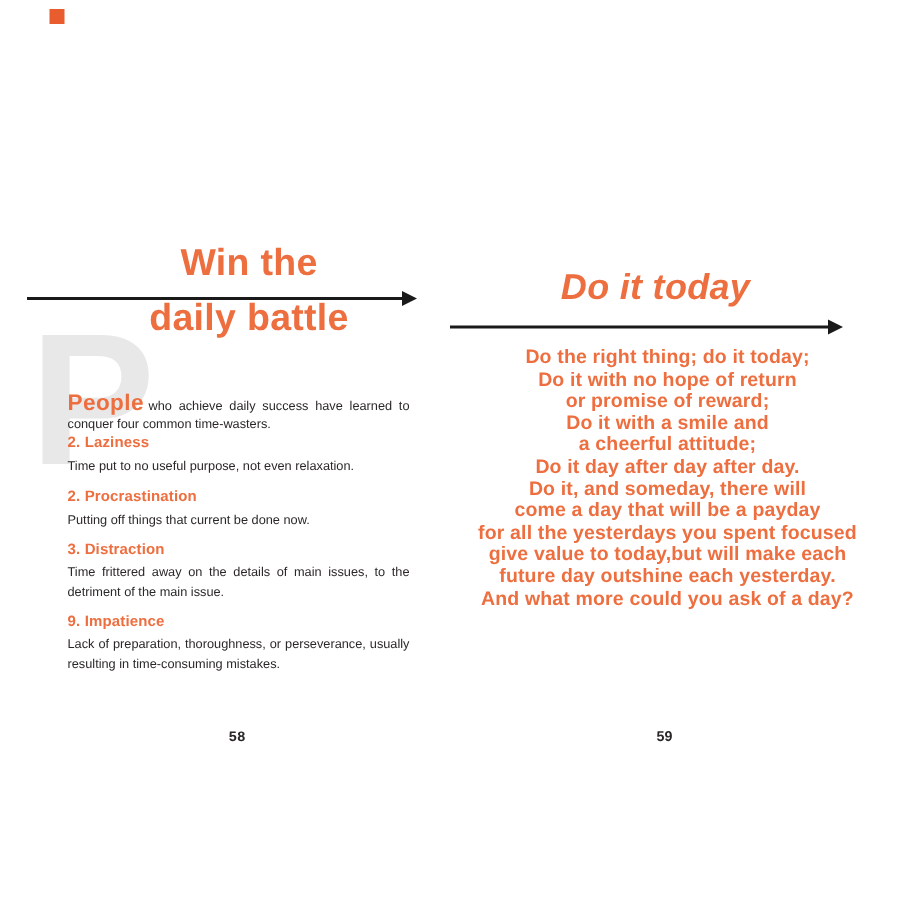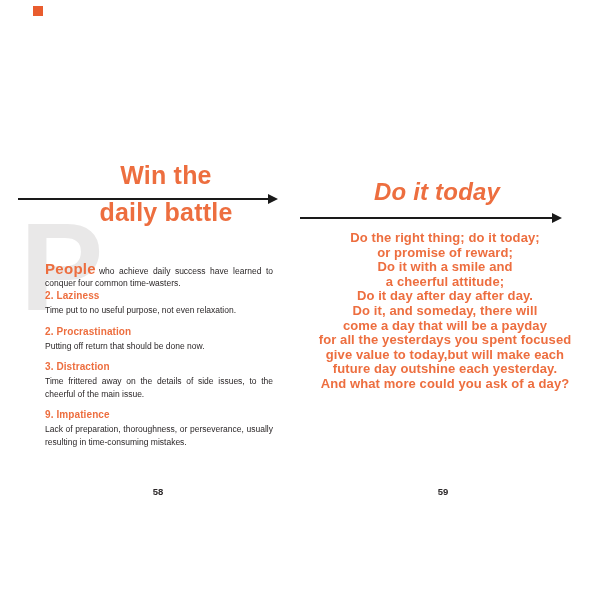--- a/index.html
+++ b/index.html
@@ -65,21 +65,21 @@
   .poem{
     position:absolute;left:305px;top:231px;width:280px;text-align:center;
     color:var(--accent);font-size:13px;font-weight:bold;line-height:14.6px;
     letter-spacing:0.1px;
   }
   
   .page-number{
     position:absolute;top:486px;width:40px;text-align:center;
     font-size:9.5px;color:var(--body-text);font-weight:bold;
   }
-  .pn-left{left:138px;}
+  .pn-left{left:138px;font-family:Liberation Mono, monospace;}
   .pn-right{left:423px;}
 </style>
 </head>
 <body>
 
 <div class="spread">
 
   <div class="corner-marker"></div>
 
   <div class="watermark">P</div>
@@ -95,43 +95,44 @@
 
   <p class="intro"><span class="lead">People</span><span>who achieve daily success have learned to conquer four common time-wasters.</span></p>
 
   <div class="items">
     <div class="item">
       <div class="item-heading">2. Laziness</div>
       <div class="item-body">Time put to no useful purpose, not even relaxation.</div>
     </div>
     <div class="item">
       <div class="item-heading">2. Procrastination</div>
-      <div class="item-body">Putting off return that should be done now.</div>
+      <div class="item-body">Putting off things that current be done now.</div>
     </div>
     <div class="item">
       <div class="item-heading">3. Distraction</div>
-      <div class="item-body">Time frittered away on the details of side issues, to the cheerful of the main issue.</div>
+      <div class="item-body">Time frittered away on the details of main issues, to the detriment of the main issue.</div>
     </div>
     <div class="item">
       <div class="item-heading">9. Impatience</div>
       <div class="item-body">Lack of preparation, thoroughness, or perseverance, usually resulting in time-consuming mistakes.</div>
     </div>
   </div>
 
   <div class="page-number pn-left">58</div>
 
   <div class="title-line rt">Do it today</div>
 
   <div class="arrow arrow-right">
     <span class="arrow-shaft"></span>
     <span class="arrow-head"></span>
   </div>
 
   <div class="poem">
     <div>Do the right thing; do it today;</div>
+    <div>Do it with no hope of return</div>
     <div>or promise of reward;</div>
     <div>Do it with a smile and</div>
     <div>a cheerful attitude;</div>
     <div>Do it day after day after day.</div>
     <div>Do it, and someday, there will</div>
     <div>come a day that will be a payday</div>
     <div>for all the yesterdays you spent focused</div>
     <div>give value to today,but will make each</div>
     <div>future day outshine each yesterday.</div>
     <div>And what more could you ask of a day?</div>

